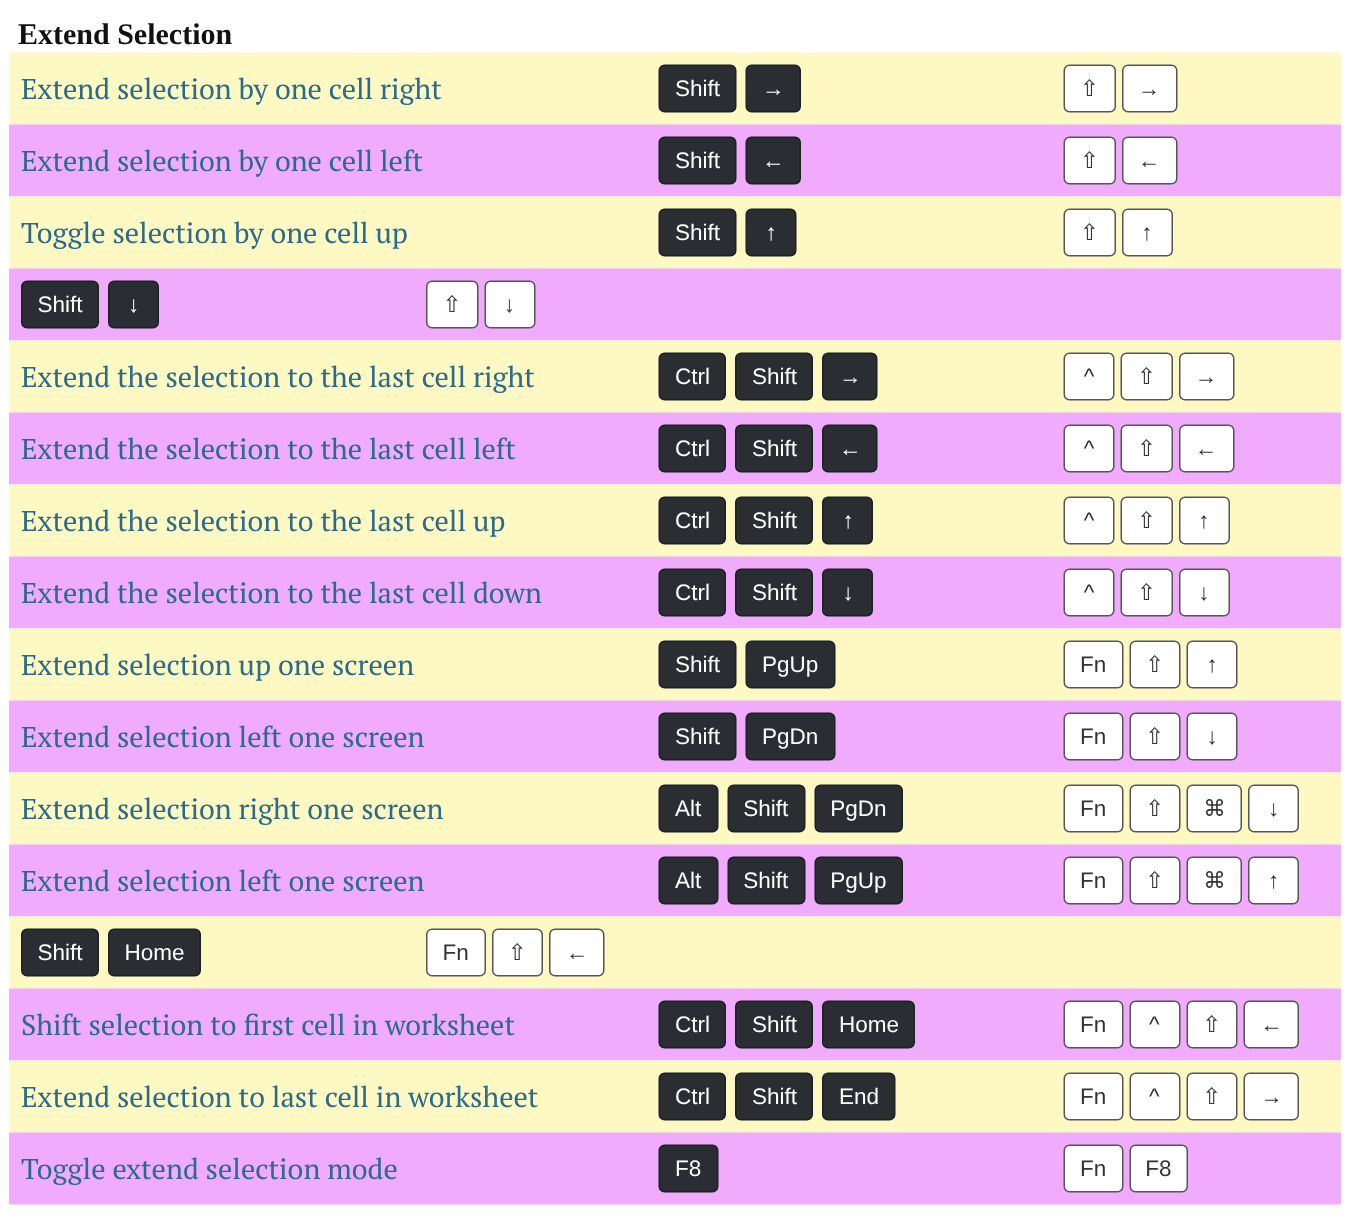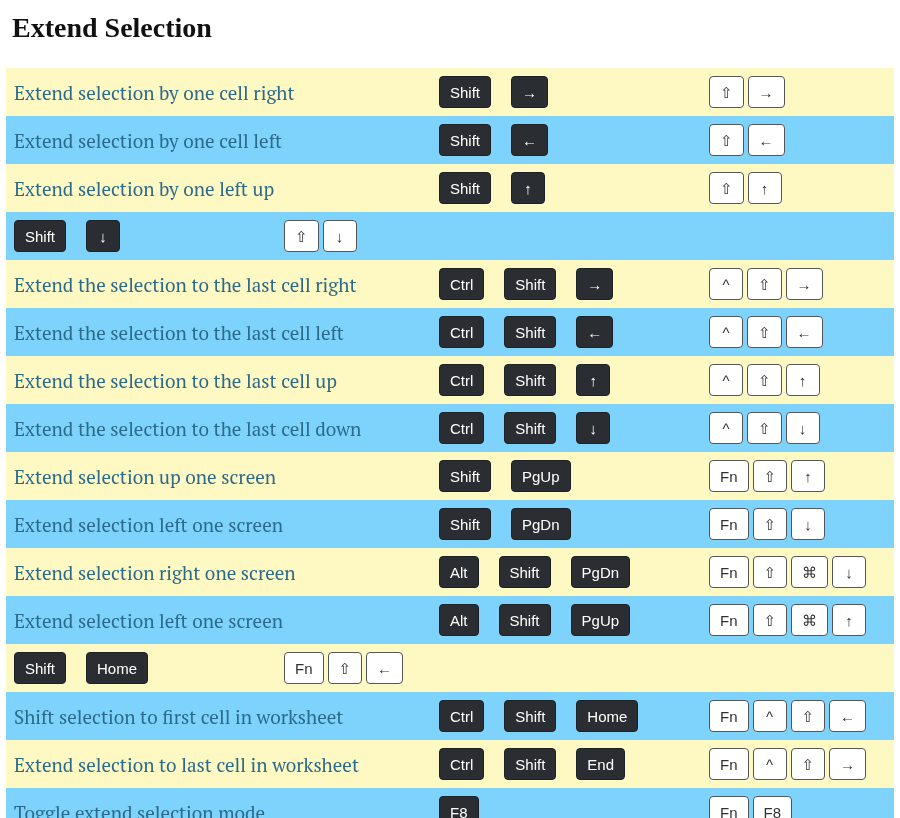--- a/index.html
+++ b/index.html
@@ -3,45 +3,45 @@
   <meta charset="utf-8">
   <style>
     * { box-sizing: border-box; margin: 0; padding: 0; }
     body {
       font-family: Georgia, 'Times New Roman', serif;
       background: #fff;
       padding: 12px 6px;
       width: 900px;
     }
     h2 {
-      font-size: 28px;
+      font-size: 20px;
       font-weight: bold;
       color: #111;
-      margin-bottom: 24px;
+      margin-bottom: 0;
       padding-left: 6px;
     }
     .row {
       display: flex;
       align-items: center;
       padding: 8px 8px;
       min-height: 46px;
     }
     .row.odd { background: #fef9c3; }
-    .row.even { background: #7dd3fc; }
+    .row.even { background: #f0abfc; }
     .desc {
       flex: 0 0 425px;
       color: #2b6a8a;
       font-size: 19px;
       font-family: 'PT Serif', Georgia, serif;
       cursor: pointer;
     }
     .keys-win {
       flex: 0 0 270px;
       display: flex;
-      gap: 20px;
+      gap: 6px;
       align-items: flex-start;
     }
     .keys-mac {
       flex: 1;
       display: flex;
       gap: 4px;
       align-items: center;
     }
     .key {
       display: inline-flex;
@@ -87,21 +87,21 @@
       <div class="keys-win">
         <span class="key dark">Shift</span>
         <span class="key dark">←</span>
       </div>
       <div class="keys-mac">
         <span class="key light">⇧</span>
         <span class="key light">←</span>
       </div>
     </div>
     <div class="row odd">
-      <div class="desc">Extend selection by one left up</div>
+      <div class="desc">Toggle selection by one cell up</div>
       <div class="keys-win">
         <span class="key dark">Shift</span>
         <span class="key dark">↑</span>
       </div>
       <div class="keys-mac">
         <span class="key light">⇧</span>
         <span class="key light">↑</span>
       </div>
     </div>
     <div class="row even">

